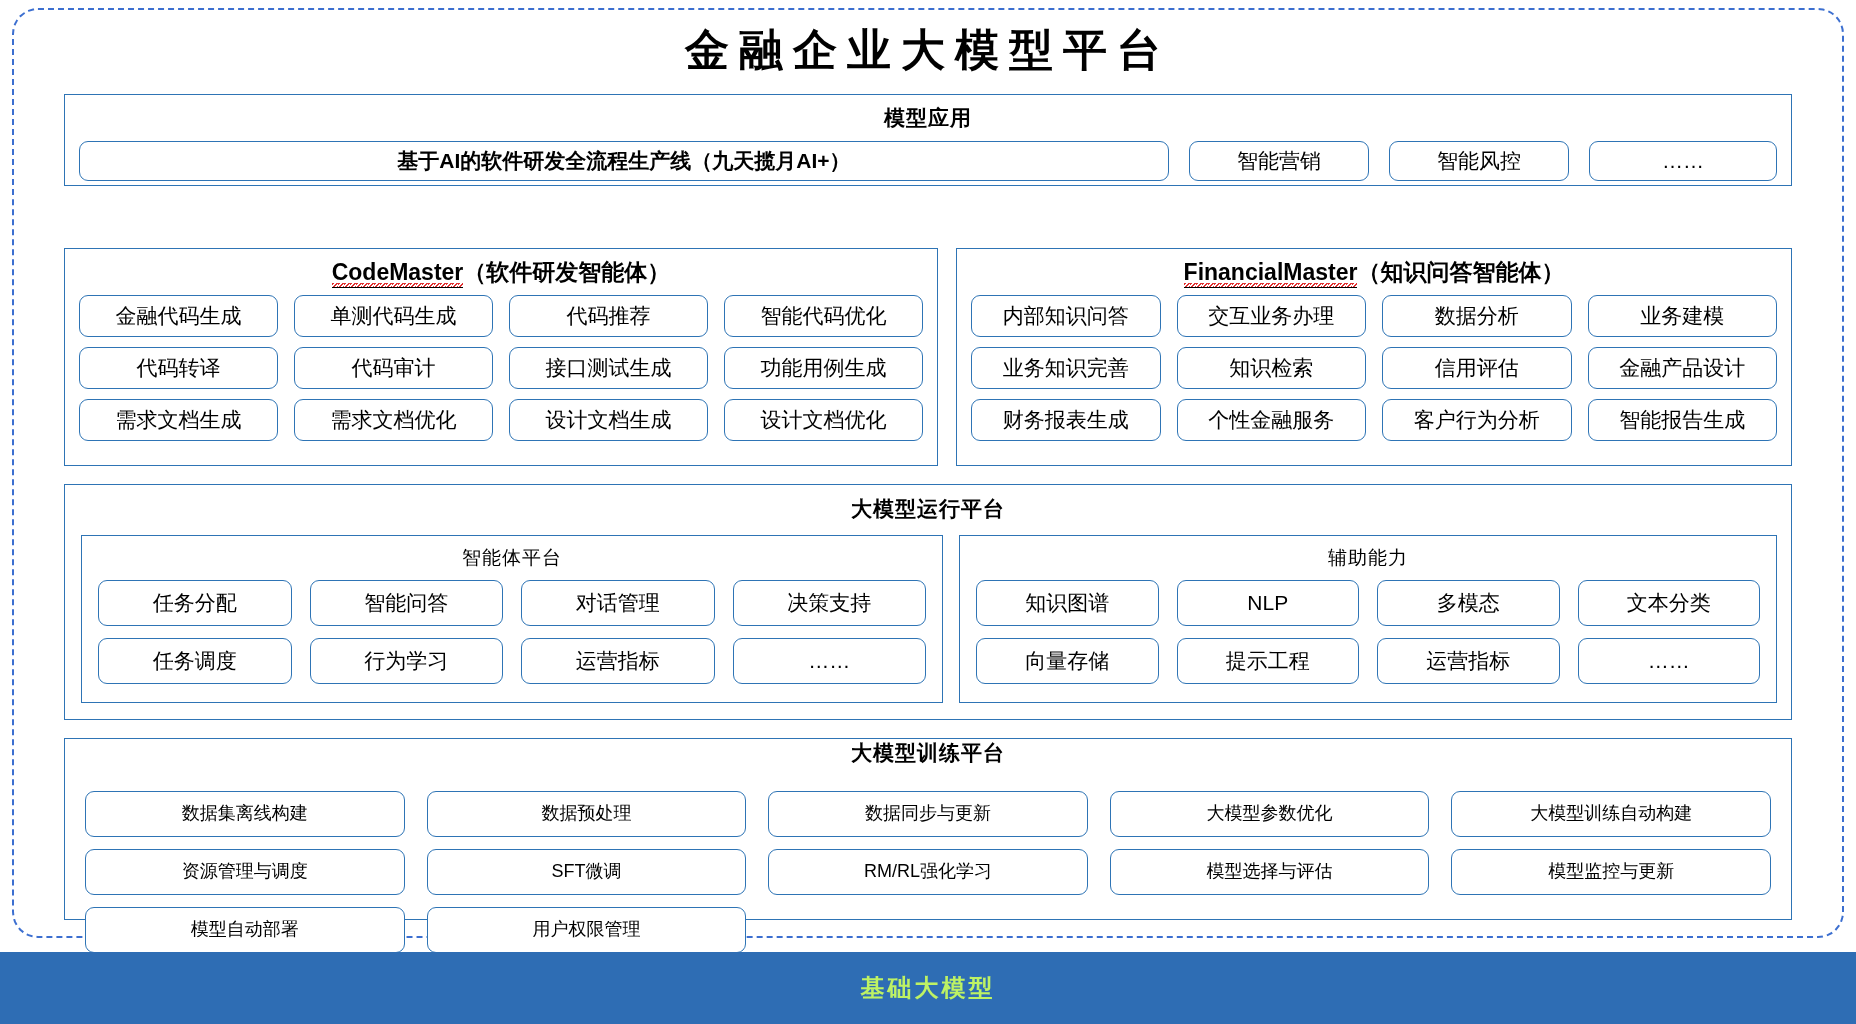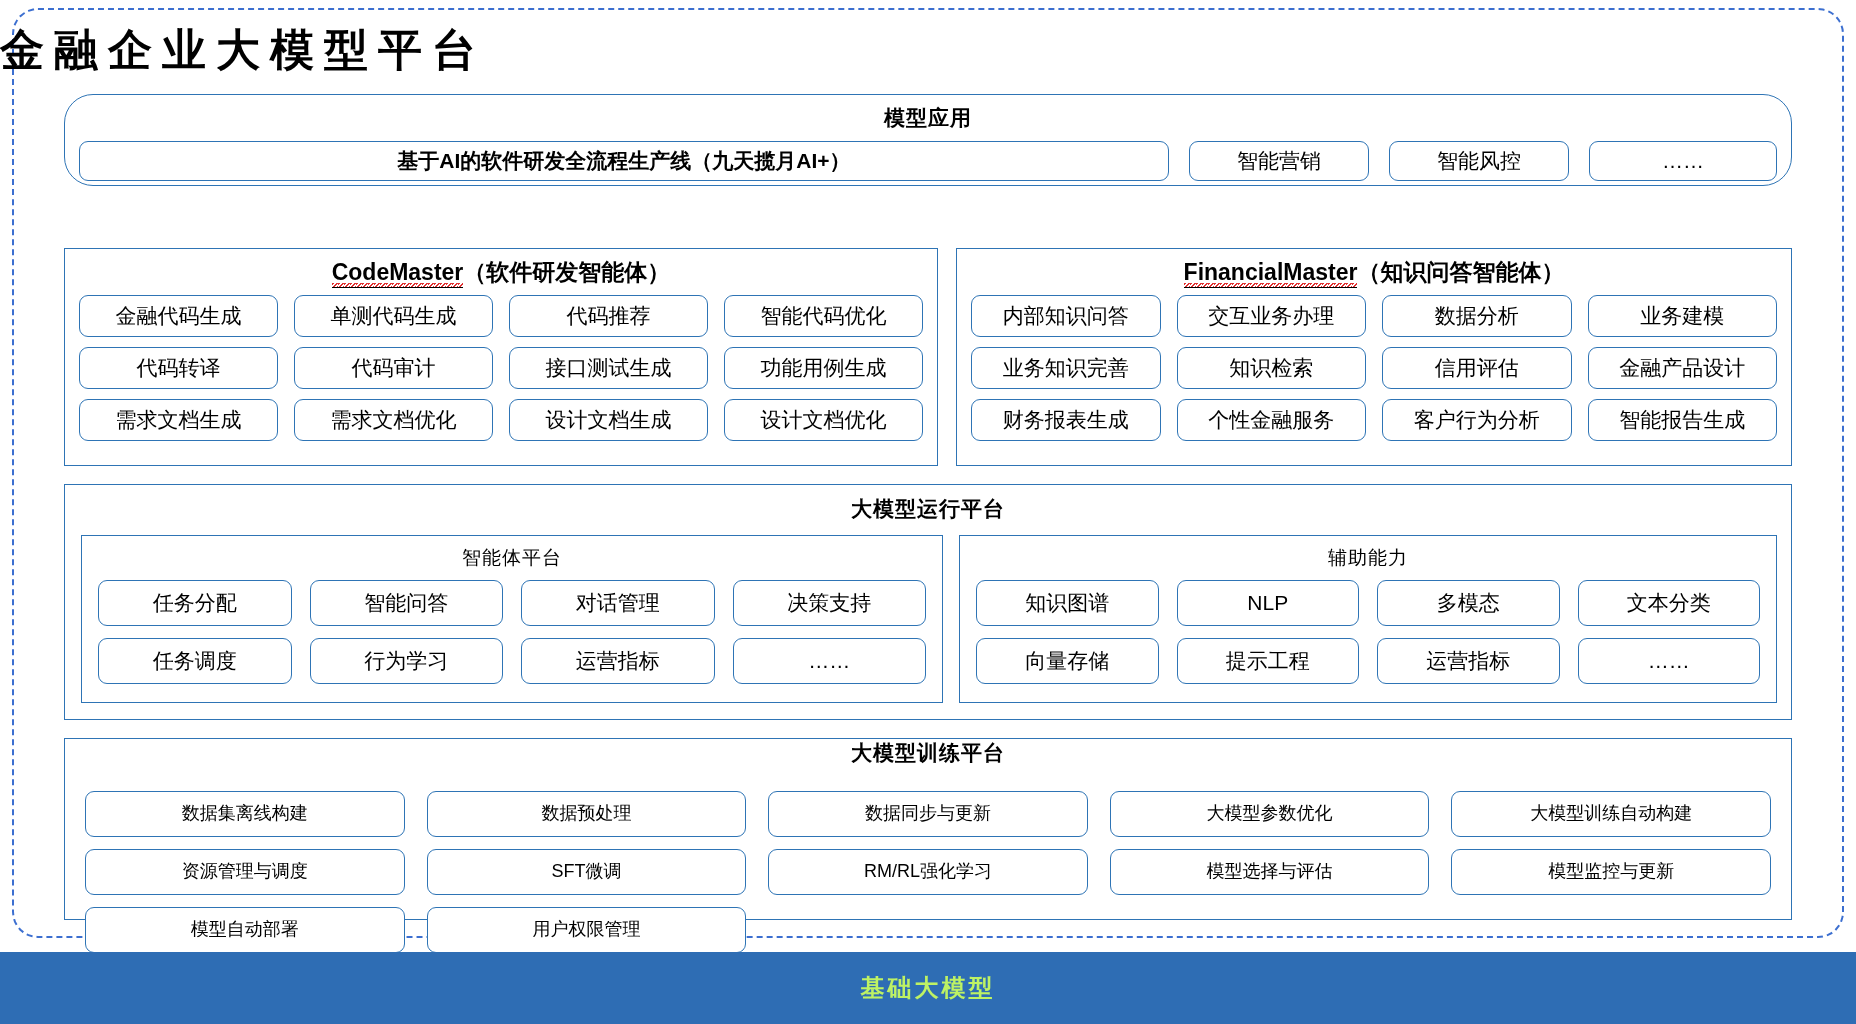--- a/index.html
+++ b/index.html
@@ -27,20 +27,21 @@
     border-radius: 26px;
     box-sizing: border-box;
   }
 
   
   .page-title {
     position: absolute;
     left: 0;
     top: 24px;
     width: 1856px;
+    text-align: center;
     font-family: "DejaVu Serif", "Liberation Serif", serif;
     font-size: 44px;
     font-weight: 700;
     letter-spacing: 10px;
     color: #000;
     line-height: 1.2;
   }
 
   
   .panel {
@@ -90,21 +91,20 @@
     display: grid;
     gap: 10px 16px;
   }
 
   
   #sec-app {
     left: 64px;
     top: 94px;
     width: 1728px;
     height: 92px;
-    border-radius: 29px;
   }
   #sec-app .panel-title { margin-top: 9px; }
   #app-row {
     position: absolute;
     left: 14px;
     top: 46px;
     right: 14px;
     height: 40px;
     display: flex;
     gap: 20px;

